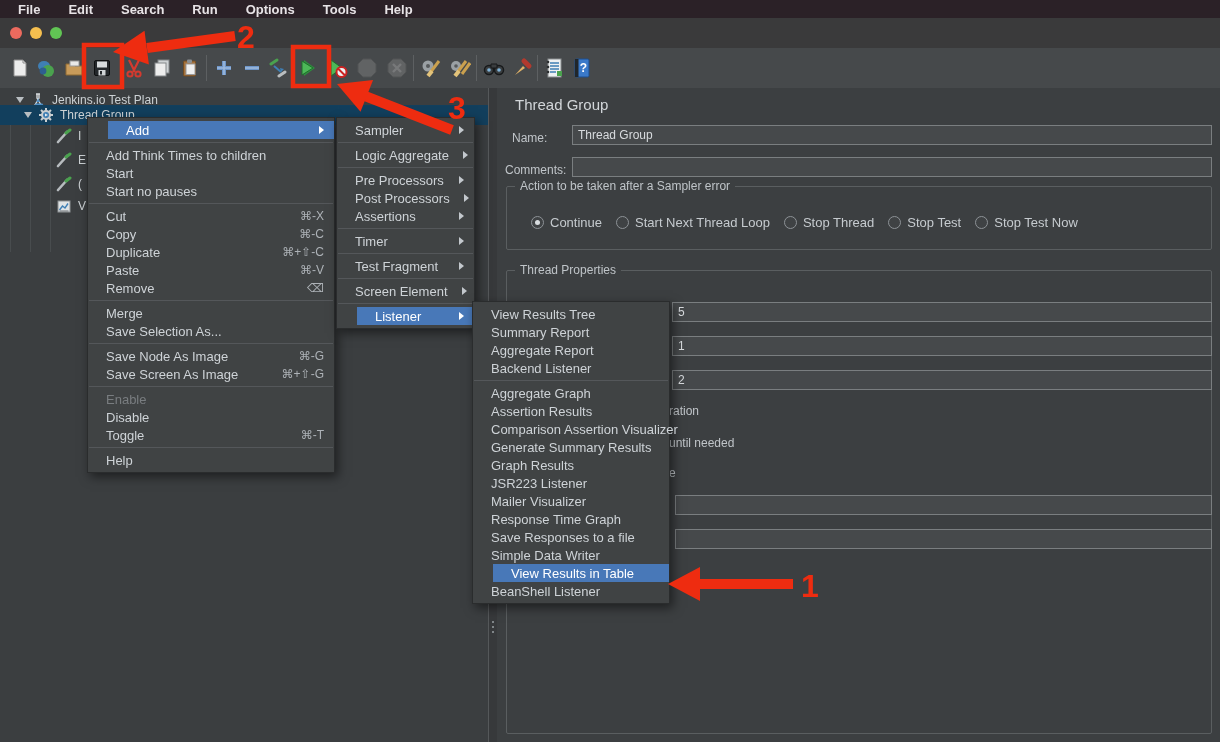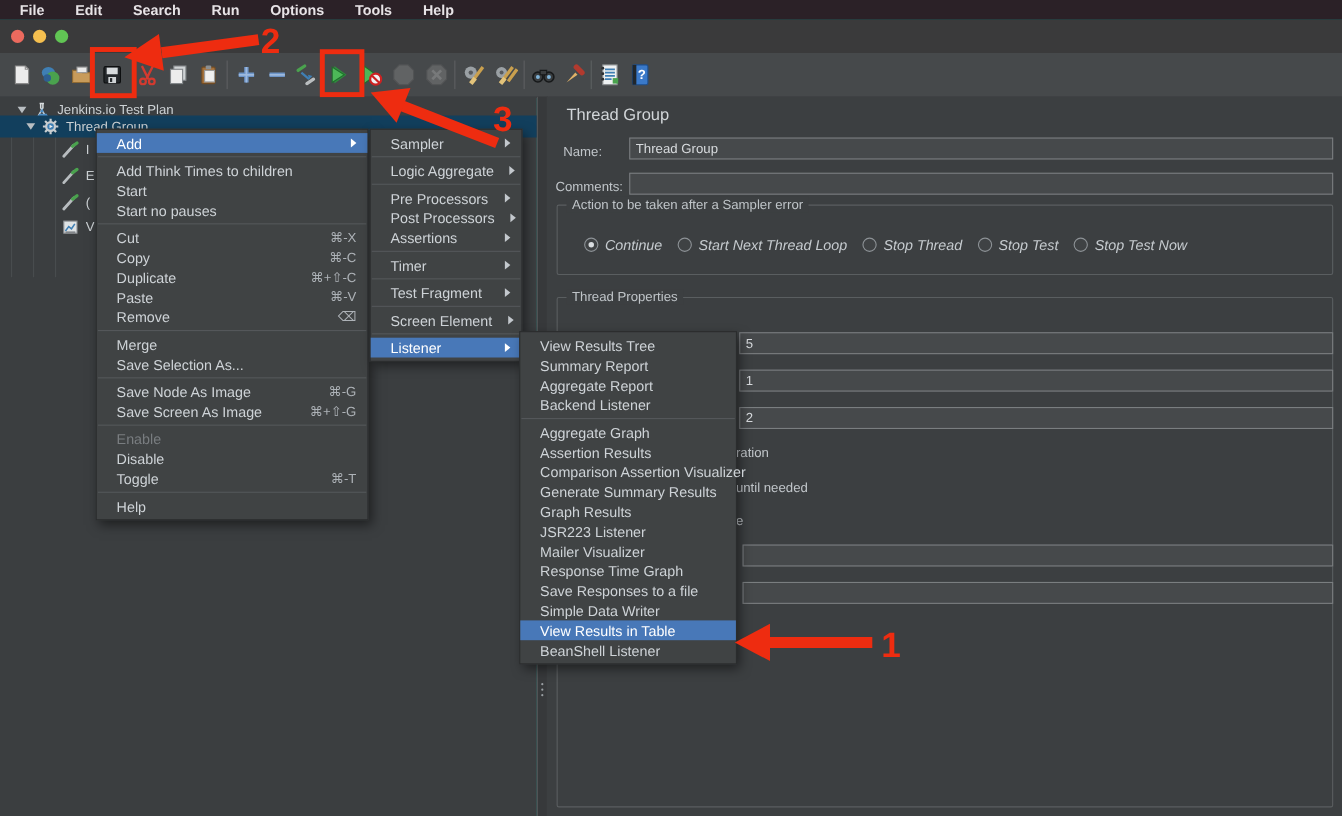--- a/index.html
+++ b/index.html
@@ -1,17 +1,17 @@
 <!DOCTYPE html>
 <html><head>
 <meta charset="utf-8">
 <style>
   html,body{margin:0;padding:0;background:#222;}
   .screen{position:relative;width:1220px;height:742px;overflow:hidden;
-    font-family:"Liberation Sans","DejaVu Sans",sans-serif;background:#14b8a6;
+    font-family:"Liberation Sans","DejaVu Sans",sans-serif;background:#fdba74;
     -webkit-font-smoothing:antialiased;}
   
   .macbar{position:absolute;left:0;top:0;width:100%;height:18px;background:#2b2127;
     display:flex;align-items:center;color:#e7e3e6;font-size:13px;font-weight:bold;}
   .macbar .mitem{padding:0 14px;cursor:default;}
   .macbar .mitem:first-child{padding-left:18px;}
   
   .titlebar{position:absolute;left:0;top:18px;width:100%;height:30px;background:#3a3a3b;
     border-bottom:1px solid #2e2f30;}
   .tl{position:absolute;top:9px;width:12px;height:12px;border-radius:50%;}
@@ -42,36 +42,36 @@
   .grip div{width:2px;height:2px;border-radius:50%;background:#9aa0a4;margin:3px 0;}
   
   .rpanel{position:absolute;left:497px;top:0;width:723px;height:654px;background:#3c3f41;color:#c6cbcf;}
   .ptitle{position:absolute;left:18px;top:8px;font-size:15px;color:#d2d6d9;}
   .flabel{position:absolute;font-size:12px;color:#c0c5c9;}
   .tfield{position:absolute;height:18px;background:#46494b;border:1px solid #7a7e80;
     color:#d8dbde;font-size:12px;padding:0 5px;font-family:"Liberation Sans","DejaVu Sans",sans-serif;}
   .fset{position:absolute;border:1px solid #5a5e60;border-radius:2px;}
   .legend{position:absolute;top:-8px;left:8px;background:#3c3f41;padding:0 5px;font-size:12px;color:#bfc4c8;}
   .radios{position:absolute;left:24px;top:28px;display:flex;align-items:center;gap:14px;}
-  .radio{display:flex;align-items:center;gap:6px;font-size:13px;color:#c6cbcf;cursor:pointer;font-style:italic;}
+  .radio{display:flex;align-items:center;gap:6px;font-size:13px;color:#c6cbcf;cursor:pointer;}
   .rdot{width:13px;height:13px;border-radius:50%;border:1.5px solid #8d9296;box-sizing:border-box;
     position:relative;background:#3f4244;}
   .radio.sel .rdot::after{content:"";position:absolute;left:3px;top:3px;width:5px;height:5px;
     border-radius:50%;background:#d9dde0;}
   .fragtext{position:absolute;font-size:12px;color:#c0c5c9;white-space:nowrap;text-align:right;}
   
   .menu{position:absolute;background:#404344;border:1px solid #2a2c2d;
     box-shadow:3px 4px 10px rgba(0,0,0,.5);padding:3px 0;}
   .mi{height:18px;display:flex;align-items:center;padding:0 10px 0 18px;font-size:13px;
     color:#ced3d7;cursor:pointer;white-space:nowrap;}
   .mi .lbl{flex:1;}
   .mi .sc{margin-left:26px;color:#adb2b7;font-size:12px;}
   .mi .sarr{width:0;height:0;border-left:5px solid #c3c8cd;border-top:4px solid transparent;
     border-bottom:4px solid transparent;margin-left:14px;}
-  .mi.hl{background:#4878b8;color:#fff;}
+  .mi.hl{background:#4878b8;color:#fff;margin-left:20px;}
   .mi.hl .sarr{border-left-color:#fff;}
   .mi.dis{color:#797d80;cursor:default;}
   .msep{height:1px;background:#54575a;margin:3px 1px;}
   .cmenu{left:87px;top:29px;width:246px;z-index:10;}
   .smenu1{left:336px;top:29px;width:137px;z-index:11;}
   .smenu2{left:472px;top:213px;width:196px;z-index:12;}
   
   .overlay{position:absolute;left:0;top:0;width:1220px;height:742px;z-index:99;pointer-events:none;}
 </style>
 </head>

